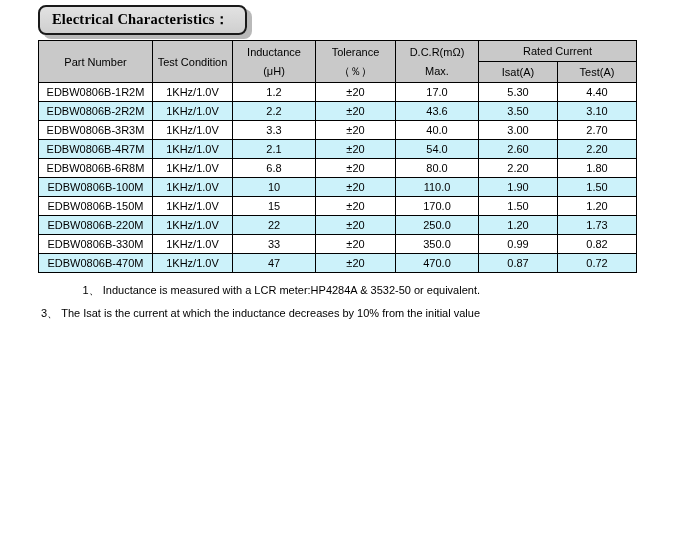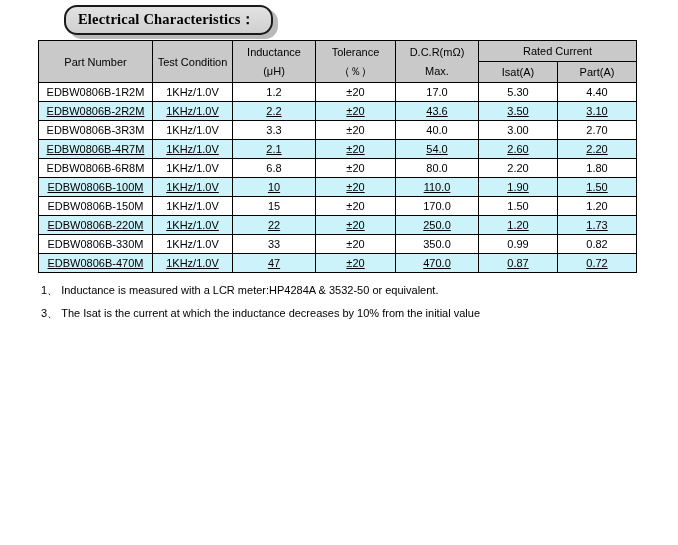--- a/index.html
+++ b/index.html
@@ -13,28 +13,27 @@
     overflow: hidden;
   }
   .title-box {
     position: absolute;
     left: 38px;
     top: 5px;
     display: inline-block;
     padding: 3px 16px 4px 12px;
     background: linear-gradient(#e2e2e2, #cfcfcf);
     border: 2px solid #1a1a1a;
-    border-radius: 13px;
+    border-radius: 8px;
     box-shadow: 5px 4px 0 #b9b9b9;
     font-family: "Liberation Serif", serif;
     font-weight: bold;
     font-size: 14.5px;
     letter-spacing: 0.2px;
     white-space: nowrap;
-    margin-left: 26px;
   }
   table.spec-table {
     position: absolute;
     left: 38px;
     top: 40px;
     width: 598px;
     border-collapse: collapse;
     table-layout: fixed;
     font-size: 11px;
   }
@@ -47,26 +46,27 @@
     white-space: nowrap;
   }
   .spec-table thead th {
     background: var(--header-bg, #c9c9c9);
     font-weight: normal;
     height: 20px;
     line-height: 18px;
   }
   .spec-table thead th.two-line div { line-height: 19px; }
   .spec-table tbody td { height: 18px; background: #ffffff; }
-  .spec-table tbody tr.stripe td { background: var(--stripe-bg, #ccf2fa); text-decoration: underline; }
+  .spec-table tbody tr.stripe td { background: var(--stripe-bg, #ccf2fa); }
   .notes {
     position: absolute;
     left: 41px;
     top: 283px;
     font-size: 11px;
+    text-align: right;
   }
   .note { margin-bottom: 7.5px; white-space: nowrap; }
 </style>
 </head>
 <body>
 
 <div class="page">
 
   <div class="title-box">Electrical Characteristics：</div>
 
@@ -93,21 +93,21 @@
           <div>（％）</div>
         </th>
         <th rowspan="2" class="two-line">
           <div>D.C.R(mΩ)</div>
           <div>Max.</div>
         </th>
         <th colspan="2">Rated Current</th>
       </tr>
       <tr>
         <th>Isat(A)</th>
-        <th>Part(A)</th>
+        <th>Test(A)</th>
       </tr>
     </thead>
     <tbody>
         <tr>
           <td>EDBW0806B-1R2M</td>
           <td>1KHz/1.0V</td>
           <td>1.2</td>
           <td>±20</td>
           <td>17.0</td>
           <td>5.30</td>

